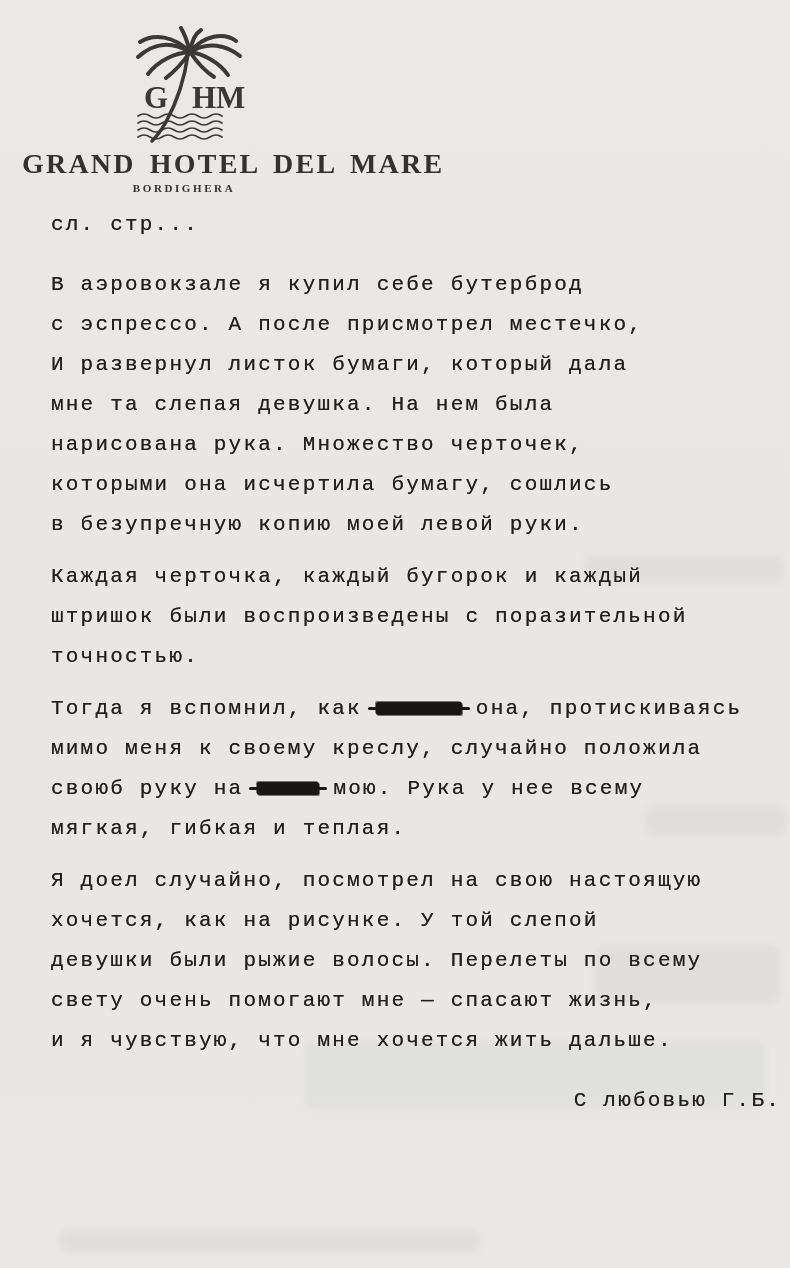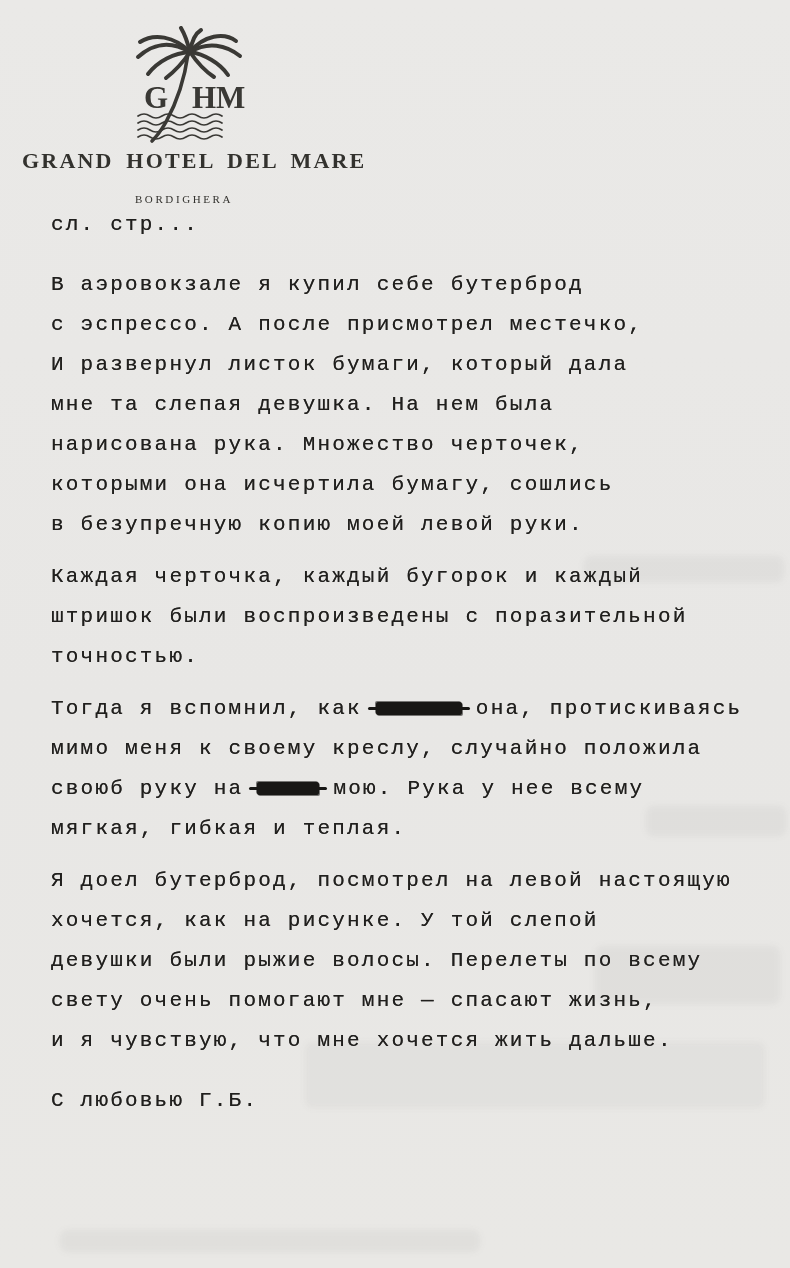--- a/index.html
+++ b/index.html
@@ -10,40 +10,40 @@
     background:linear-gradient(180deg,#eae9e7 0%,#e8e7e5 55%,#e9e8e5 100%);
     overflow:hidden;
     font-family:"Liberation Mono","DejaVu Sans Mono",monospace;
   }
 
   
   .letterhead { position:absolute; top:26px; left:22px; width:324px; text-align:center; }
   .logo-svg { display:block; margin:0 auto; }
   .hotel-name {
     font-family:"Liberation Serif","DejaVu Serif",serif;
-    font-weight:700; font-size:22px; letter-spacing:2.2px; word-spacing:5px;
+    font-weight:700; font-size:28px; letter-spacing:2.2px; word-spacing:5px;
     color:#33322e; white-space:nowrap; margin-top:4px;text-align:right;
   }
   .hotel-city {
     font-family:"Liberation Serif","DejaVu Serif",serif;
-    font-weight:400; font-size:11px; letter-spacing:2.6px;
-    color:#33322e; margin-top:19px;
+    font-weight:700; font-size:11px; letter-spacing:2.6px;
+    color:#33322e; margin-top:2px;
   }
 
   
   .letter-text {
     position:absolute; left:51px; top:205px; width:730px;
     font-size:21px; line-height:40px; letter-spacing:2.2px;
     color:#201f1d;
     text-shadow:0 0 0.5px rgba(25,24,22,0.75);
   }
   .salutation { margin-bottom:20px; }
   .para { margin-bottom:12px; }
   .line { white-space:nowrap; }
-  .sig { margin-top:20px; }
+  .sig { margin-top:20px;text-align:right; }
 
   
   .redact {
     display:inline-block; width:86px; height:13px;
     background:#181715; border-radius:2px;
     vertical-align:middle; position:relative; margin:0 14px;
     box-shadow:1px 1px 0 rgba(24,23,21,.55), -1px -1px 0 rgba(24,23,21,.55);
   }
   .redact::before {
     content:""; position:absolute; top:5px; left:-8px; right:-8px; height:3px;
@@ -117,21 +117,21 @@
     </div>
 
     <div class="para">
       <div class="line"><span>Тогда я вспомнил, как</span><span class="redact"></span><span>она, протискиваясь</span></div>
       <div class="line">мимо меня к своему креслу, случайно положила</div>
       <div class="line"><span>своюб руку на</span><span class="redact small"></span><span>мою. Рука у нее всему</span></div>
       <div class="line">мягкая, гибкая и теплая.</div>
     </div>
 
     <div class="para">
-      <div class="line">Я доел бутерброд, посмотрел на левой настоящую</div>
+      <div class="line">Я доел случайно, посмотрел на свою настоящую</div>
       <div class="line">хочется, как на рисунке. У той слепой</div>
       <div class="line">девушки были рыжие волосы. Перелеты по всему</div>
       <div class="line">свету очень помогают мне — спасают жизнь,</div>
       <div class="line">и я чувствую, что мне хочется жить дальше.</div>
     </div>
 
     <div class="sig line">С любовью Г.Б.</div>
   </div>
 
   <div class="smudge s1"></div>

